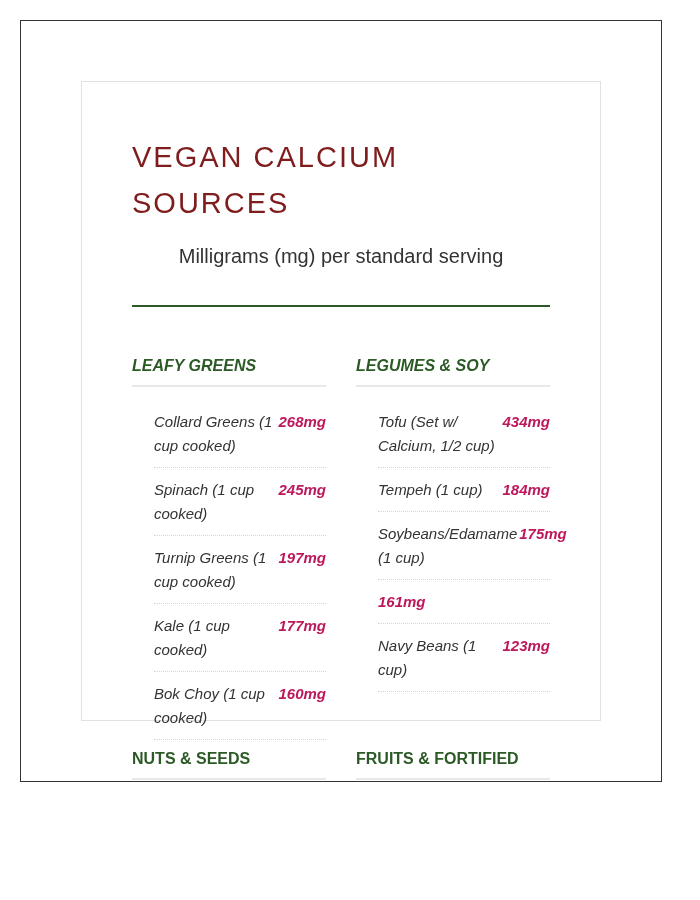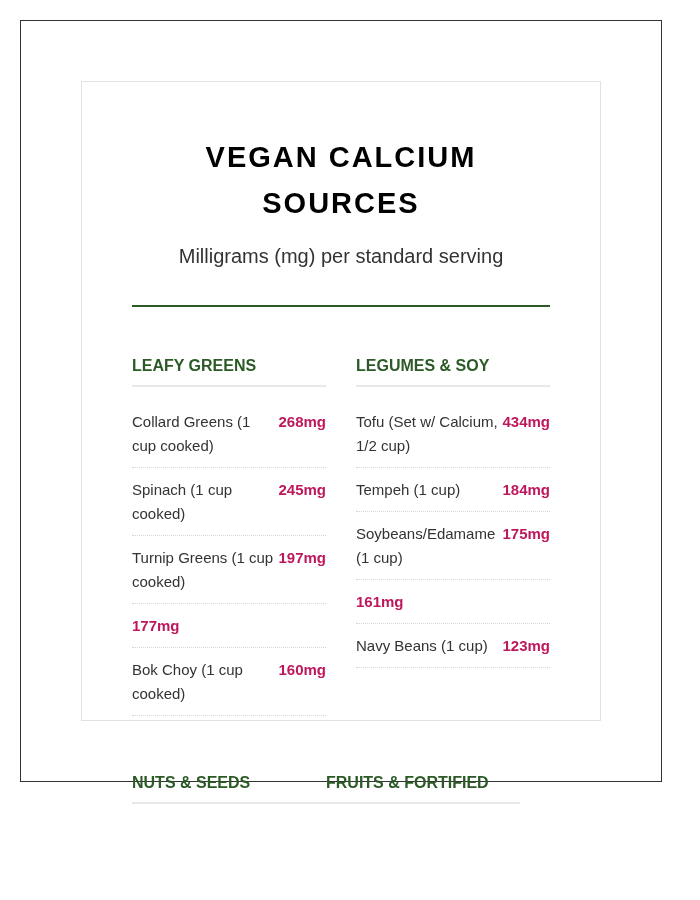--- a/index.html
+++ b/index.html
@@ -3,36 +3,36 @@
 <meta charset="utf-8">
 <style>
   html, body { margin: 0; padding: 0; background: #ffffff; }
   body { width: 700px; height: 900px; position: relative; overflow: hidden;
          font-family: "Liberation Sans", sans-serif; color: #333333; }
   .frame { position: absolute; left: 20px; top: 20px; width: 640px; height: 760px;
            border: 1px solid #333333; box-sizing: content-box; }
   .card { position: absolute; left: 81px; top: 81px; width: 518px; height: 638px;
           border: 1px solid #e2e2e2; background: #ffffff; }
   .content { position: absolute; left: 132px; top: 134px; width: 418px; }
-  .title { margin: 0; text-align: center; color: #000000; font-weight: bold;
+  .title { margin: 0; text-align: left; color: #7f1d1d; font-weight: normal;
            font-size: 29px; line-height: 46px; letter-spacing: 2px; }
   .subtitle { margin: 20px 0 0 0; text-align: center; font-size: 20px; line-height: 20px; color: #333333; }
   .rule { margin-top: 39px; height: 2px; background: #2b5a26; }
-  .grid { display: grid; grid-template-columns: 194px 194px; column-gap: 30px; margin-top: 48px; }
+  .grid { display: grid; grid-template-columns: 194px 194px; column-gap: 30px; margin-top: 48px; font-style: italic; }
   .section { }
   .section-title { margin: 0; font-size: 16px; font-weight: bold; color: #2b5a26;
                    line-height: 22px; padding-bottom: 8px; border-bottom: 2px solid #e8e8e8; }
   .rows { margin-top: 15px; }
   .row { display: flex; justify-content: flex-start; align-items: flex-start;
-         padding: 10px 0 9px 0; border-bottom: 1px dotted #d6d6d6; }
+         padding: 10px 0 9px 0; border-bottom: 1px dotted #d6d6d6; margin-left: 22px; }
   .row:first-child { padding-top: 8px; }
   .food { font-size: 15px; line-height: 24px; color: #333333; flex: 1; padding-right: 2px; }
   .amount { font-size: 15px; line-height: 24px; font-weight: bold; color: #be185d; white-space: nowrap; }
-  .grid2 { position: absolute; left: 132px; top: 772px; width: 418px;
-           display: grid; grid-template-columns: 194px 194px; }
+  .grid2 { position: absolute; left: 132px; top: 748px; width: 418px;
+           display: grid; grid-template-columns: 194px 194px; column-gap: 30px; }
 </style>
 </head>
 <body>
 
 <div class="frame"></div>
 <div class="card"></div>
 
 <div class="content">
   <h1 class="title">
     <span>VEGAN CALCIUM</span><br>
@@ -51,20 +51,21 @@
         </div>
         <div class="row">
           <span class="food">Spinach (1 cup cooked)</span>
           <span class="amount">245mg</span>
         </div>
         <div class="row">
           <span class="food">Turnip Greens (1 cup cooked)</span>
           <span class="amount">197mg</span>
         </div>
         <div class="row">
+          <span class="food">Kale (1 cup cooked)</span>
           <span class="amount">177mg</span>
         </div>
         <div class="row">
           <span class="food">Bok Choy (1 cup cooked)</span>
           <span class="amount">160mg</span>
         </div>
       </div>
     </section>
 
     <section class="section">

